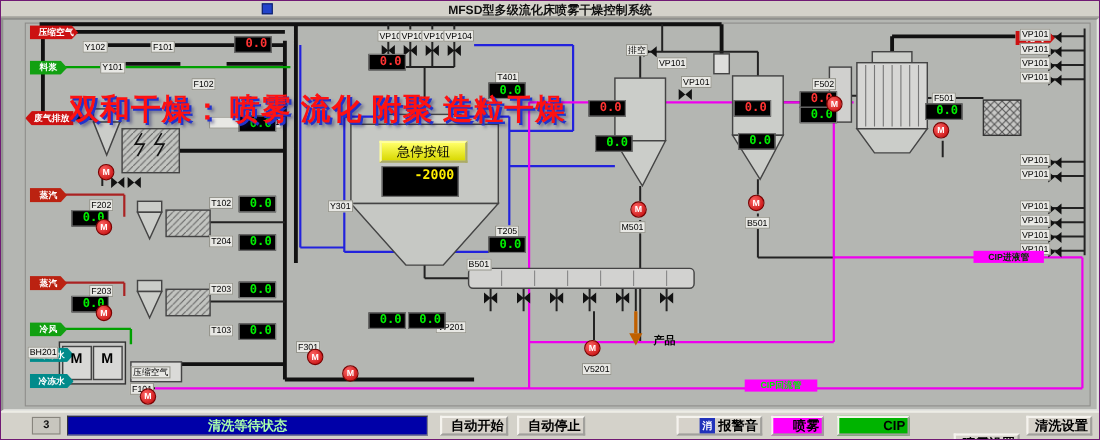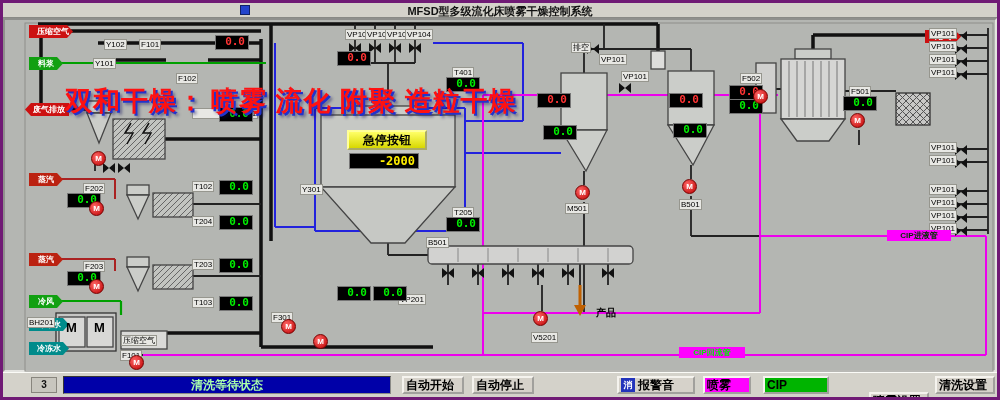--- a/index.html
+++ b/index.html
@@ -1,47 +1,47 @@
 <!DOCTYPE html>
 <html><head>
 <meta charset="utf-8">
 <style>
   *{margin:0;padding:0;box-sizing:border-box}
   html,body{width:1000px;height:400px;font-family:"Liberation Sans","DejaVu Sans",sans-serif;background:#9a9a96;overflow:hidden}
-  .screen{position:relative;width:1000px;height:400px;background:#fef9c3;border:3px solid #701a75;overflow:hidden}
+  .screen{position:relative;width:1000px;height:400px;background:#fef9c3;border:1px solid #701a75;overflow:hidden}
   .titlebar{position:absolute;top:0;left:0;right:0;height:15px;background:#d4d2ca;border-bottom:1px solid #8a8a86;z-index:40}
   .app-icon{position:absolute;left:237px;top:2px;width:10px;height:10px;background:#2244cc;border:1px solid #112266}
   .title{position:absolute;left:0;right:0;top:1px;text-align:center;font-size:11px;font-weight:bold;color:#111}
   .manufacturer{position:absolute;right:6px;top:2px;font-size:10px;font-weight:bold;color:#111}
   .diagram{position:absolute;left:0;top:15px;right:0;bottom:25px;background:#b4b6b2;border:2px inset #e4e4e0}
   svg.pipes{position:absolute;left:0;top:0;width:1000px;height:400px;z-index:5}
   .overlay{position:absolute;left:0;top:0;width:1000px;height:400px;z-index:10}
   .watermark{position:absolute;left:62px;top:80px;font-size:27px;font-weight:bold;color:#ff1111;letter-spacing:1px;white-space:nowrap;z-index:30;text-shadow:2px 2px 0 #2233cc,4px 4px 3px rgba(10,10,90,.45)}
   .watermark span{margin-right:6px}
   .tag{position:absolute;font-size:8px;line-height:9px;background:#e8e8e4;color:#000;padding:0 1px;border:1px solid #96968e;white-space:nowrap;z-index:20}
   .tag.big{font-size:13px;font-weight:bold;background:transparent;border:none;line-height:14px}
   .tag.plain{background:transparent;border:none;font-weight:bold;font-size:10px;line-height:11px}
   .display{position:absolute;width:34px;height:15px;background:#000;border:1px solid #777;color:#00ee00;font-family:"DejaVu Sans Mono","Liberation Mono",monospace;font-size:11px;font-weight:bold;text-align:right;padding-right:3px;line-height:11px;z-index:20}
   .display.red{color:#ff3333}
   .display.yellow{color:#ffee00}
-  .display.wide{width:70px;height:16px;font-size:12px;line-height:14px}
+  .display.wide{width:70px;height:28px;font-size:12px;line-height:14px}
   .pump{position:absolute;width:15px;height:15px;border-radius:50%;background:radial-gradient(circle at 35% 35%,#ff6666,#bb0000);border:1px solid #770000;color:#fff;font-size:8px;font-weight:bold;text-align:center;line-height:13px;z-index:20}
   .valve{position:absolute;width:12px;height:10px;z-index:15}
   .valve::before{content:"";position:absolute;left:0;top:0;border-top:5px solid transparent;border-bottom:5px solid transparent;border-left:6px solid #111}
   .valve::after{content:"";position:absolute;right:0;top:0;border-top:5px solid transparent;border-bottom:5px solid transparent;border-right:6px solid #111}
   .flow-arrow{position:absolute;height:13px;color:#fff;font-size:8px;font-weight:bold;line-height:13px;text-align:center;z-index:20;padding:0 8px;white-space:nowrap}
   .flow-arrow.right{clip-path:polygon(0 0,calc(100% - 6px) 0,100% 50%,calc(100% - 6px) 100%,0 100%)}
   .flow-arrow.left{clip-path:polygon(6px 0,100% 0,100% 100%,6px 100%,0 50%)}
   .pipe-label{position:absolute;height:11px;background:#ff00ff;font-size:8px;font-weight:bold;line-height:11px;text-align:center;z-index:20;white-space:nowrap}
-  .estop{position:absolute;left:344px;top:127px;width:80px;height:20px;background:linear-gradient(#ffff66,#d8d800);border:2px outset #ffff99;font-size:12px;font-weight:bold;color:#000;text-align:center;line-height:15px;z-index:25;cursor:pointer;font-family:inherit}
+  .estop{position:absolute;left:344px;top:127px;width:80px;height:20px;background:linear-gradient(#ffff66,#d8d800);border:2px outset #ffff99;font-size:12px;font-weight:normal;color:#000;text-align:center;line-height:15px;z-index:25;cursor:pointer;font-family:inherit}
   .bottombar{position:absolute;left:0;right:0;bottom:0;height:25px;background:#d4d2ca;border-top:1px solid #fbfbf7;z-index:40}
   .counter{position:absolute;left:28px;top:4px;width:26px;height:16px;background:#c8c6be;border:1px solid #88857d;font-size:10px;font-weight:bold;text-align:center;line-height:14px;color:#111}
   .statusbar{position:absolute;left:60px;top:3px;width:328px;height:18px;background:#0000a8;border:1px inset #8a8a86;color:#aaffaa;font-size:12px;font-weight:bold;text-align:center;line-height:16px}
   #buttons{position:absolute;left:0;top:0;right:0;bottom:0}
-  .btn{position:absolute;top:3px;height:18px;background:#d6d2ca;border:2px outset #f5f3ee;font-size:12px;font-weight:bold;color:#000;cursor:pointer;font-family:inherit;display:flex;align-items:center;justify-content:flex-start;gap:3px;padding:5px 2px;white-space:nowrap}
+  .btn{position:absolute;top:3px;height:18px;background:#d6d2ca;border:2px outset #f5f3ee;font-size:12px;font-weight:bold;color:#000;cursor:pointer;font-family:inherit;display:flex;align-items:center;justify-content:flex-end;gap:3px;padding:5px 2px;white-space:nowrap}
   .btn .micon{width:14px;height:14px;background:#2233bb;color:#fff;font-size:9px;line-height:14px;text-align:center;flex:0 0 auto;font-weight:bold}
 </style>
 </head>
 <body>
 
 <div class="screen">
 
   <div class="titlebar">
     <div class="app-icon"></div>
     <div class="title">MFSD型多级流化床喷雾干燥控制系统</div>
@@ -134,21 +134,21 @@
     </div>
   <div class="flow-arrow right" style="left: 26px; top: 22px; width: 44px; background: rgb(204, 17, 17);">压缩空气</div>
       <div class="flow-arrow right" style="left: 26px; top: 54px; width: 34px; background: rgb(17, 160, 17);">料浆</div>
       <div class="flow-arrow left" style="left: 22px; top: 100px; width: 44px; background: rgb(204, 17, 17);">废气排放</div>
       <div class="flow-arrow right" style="left: 26px; top: 170px; width: 34px; background: rgb(187, 34, 17);">蒸汽</div>
       <div class="flow-arrow right" style="left: 26px; top: 250px; width: 34px; background: rgb(187, 34, 17);">蒸汽</div>
       <div class="flow-arrow right" style="left: 26px; top: 292px; width: 34px; background: rgb(17, 160, 17);">冷风</div>
       <div class="flow-arrow right" style="left: 26px; top: 315px; width: 40px; background: rgb(0, 139, 139);">冷冻水</div>
       <div class="flow-arrow right" style="left: 26px; top: 339px; width: 40px; background: rgb(0, 139, 139);">冷冻水</div>
       <div class="flow-arrow right" style="left: 922px; top: 27px; width: 36px; background: rgb(204, 17, 17);">尾气</div>
-      <div class="tag" style="left: 101px; top: 36px;">Y102</div>
+      <div class="tag" style="left: 74px; top: 36px;">Y102</div>
       <div class="tag" style="left: 136px; top: 36px;">F101</div>
       <div class="tag" style="left: 90px; top: 55px;">Y101</div>
       <div class="tag" style="left: 173px; top: 70px;">F102</div>
       <div class="tag" style="left: 189px; top: 105px; padding-left: 45px;">T201</div>
       <div class="tag" style="left: 80px; top: 180px;">F202</div>
       <div class="tag" style="left: 189px; top: 178px;">T102</div>
       <div class="tag" style="left: 189px; top: 213px;">T204</div>
       <div class="tag" style="left: 80px; top: 258px;">F203</div>
       <div class="tag" style="left: 189px; top: 256px;">T203</div>
       <div class="tag" style="left: 189px; top: 294px;">T103</div>

